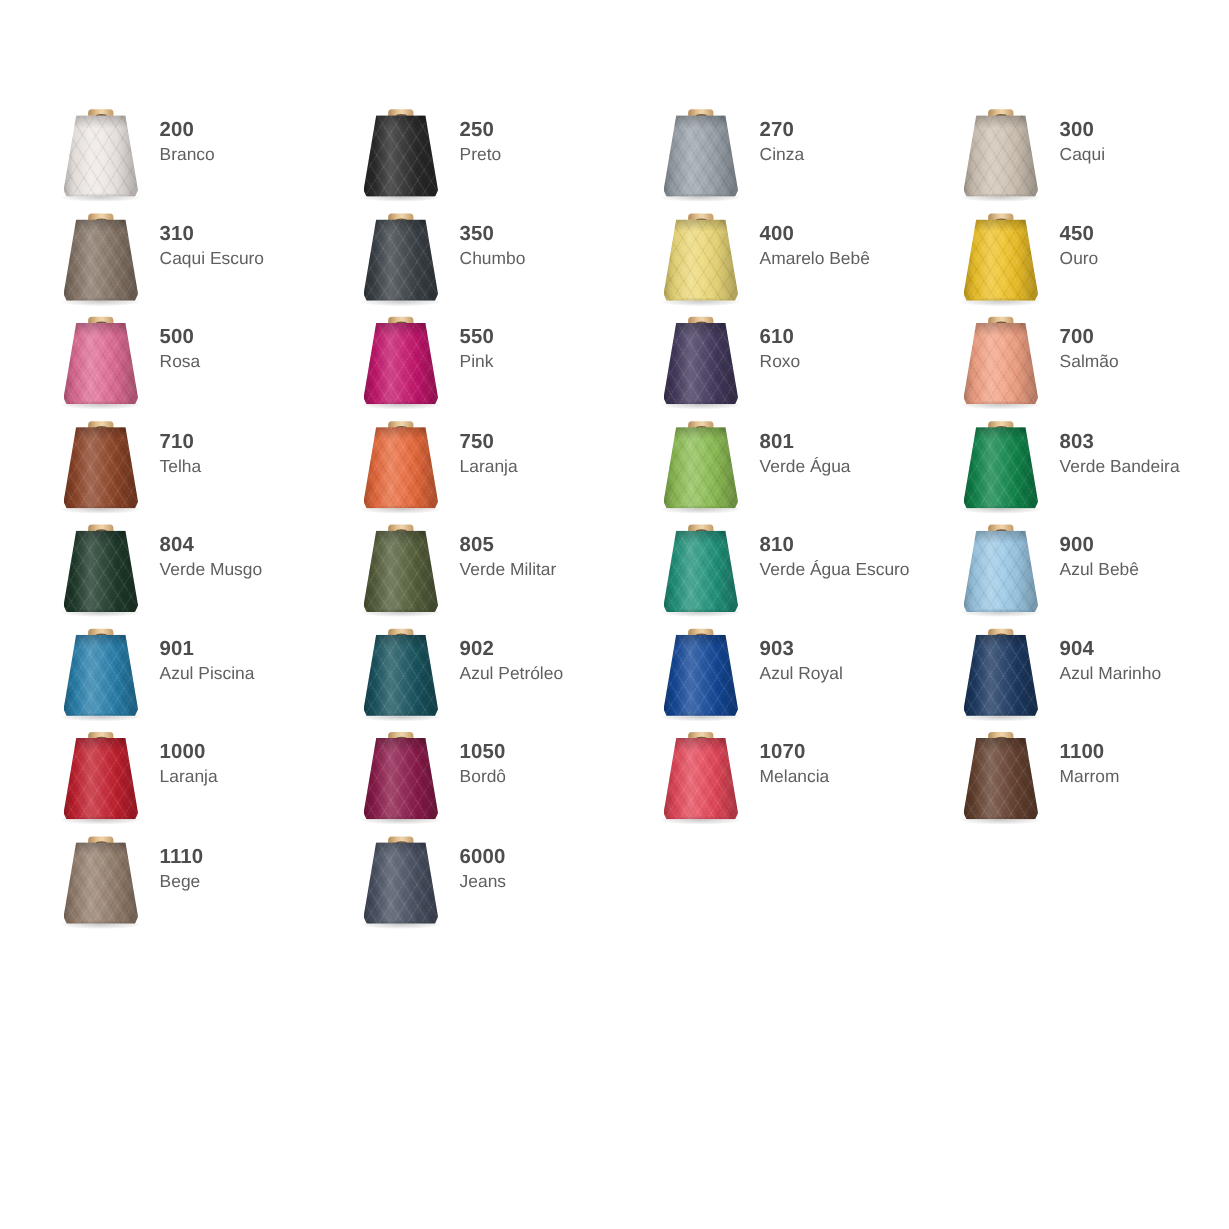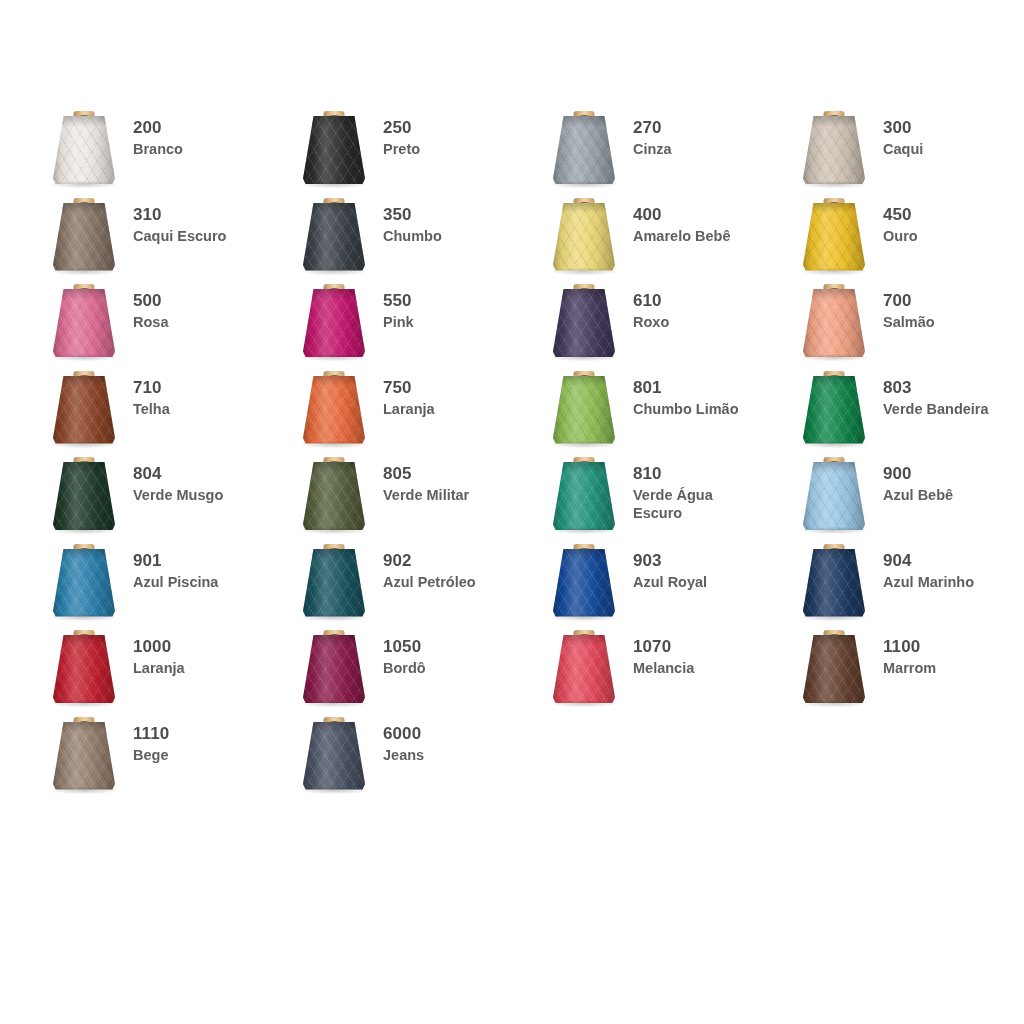--- a/index.html
+++ b/index.html
@@ -15,21 +15,21 @@
   }
   #chart-root {
     position: relative;
     width: 1024px;
     height: 1024px;
     background: #ffffff;
   }
   .grid {
     position: absolute;
     left: 40px;
-    top: 108px;
+    top: 88px;
     width: 960px;
     display: grid;
     grid-template-columns: repeat(4, 250px);
     grid-auto-rows: 86.5px;
   }
   .swatch {
     position: relative;
     display: flex;
     flex-direction: row;
     align-items: flex-start;
@@ -137,21 +137,21 @@
   }
   .code {
     font-size: 17px;
     font-weight: bold;
     color: #4d4d4d;
     line-height: 20px;
     letter-spacing: 0.1px;
   }
   .name {
     font-size: 14.5px;
-    font-weight: bold;
+    font-weight: normal;
     color: #5f5f5f;
     line-height: 18px;
     margin-top: 2px;
     max-width: 130px;
   }
 </style>
 </head>
 <body>
 
 <div id="chart-root">
@@ -416,21 +416,21 @@
           <div class="cone">
             <div class="cone-base" style="background: rgb(141, 190, 84);"></div>
             <div class="cone-tex"></div>
             <div class="cone-shade"></div>
             <div class="cone-topshade"></div>
           </div>
           <div class="cone-shadow"></div>
         </div>
         <div class="labels">
           <div class="code">801</div>
-          <div class="name">Chumbo Limão</div>
+          <div class="name">Verde Água</div>
         </div>
       </div>
       <div class="swatch">
         <div class="cone-wrap">
           <div class="spool">
             <div class="spool-hole"></div>
           </div>
           <div class="cone">
             <div class="cone-base" style="background: rgb(16, 134, 75);"></div>
             <div class="cone-tex"></div>

